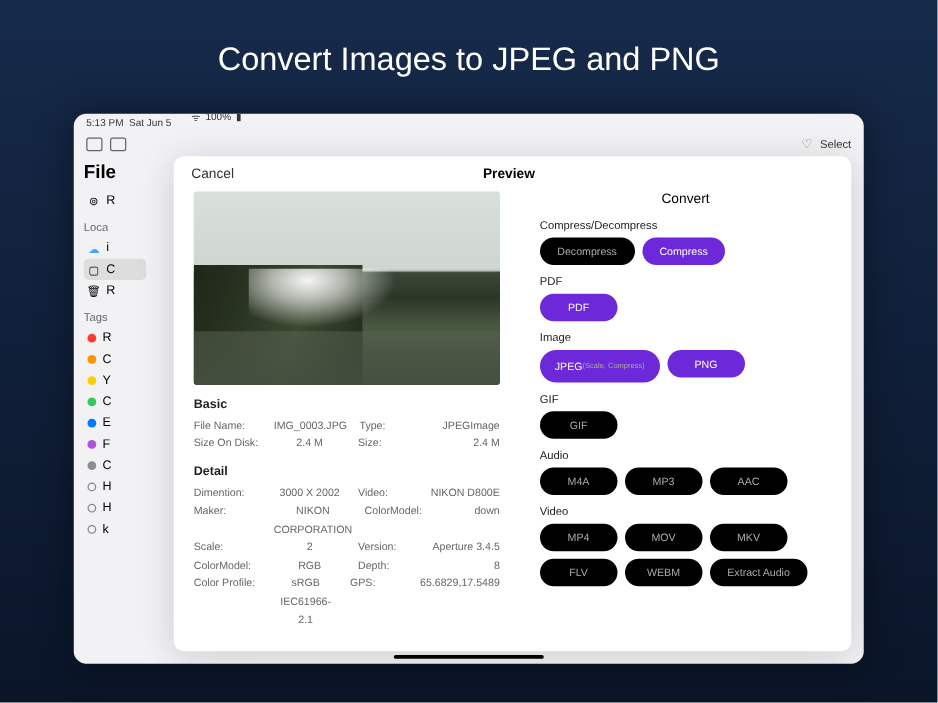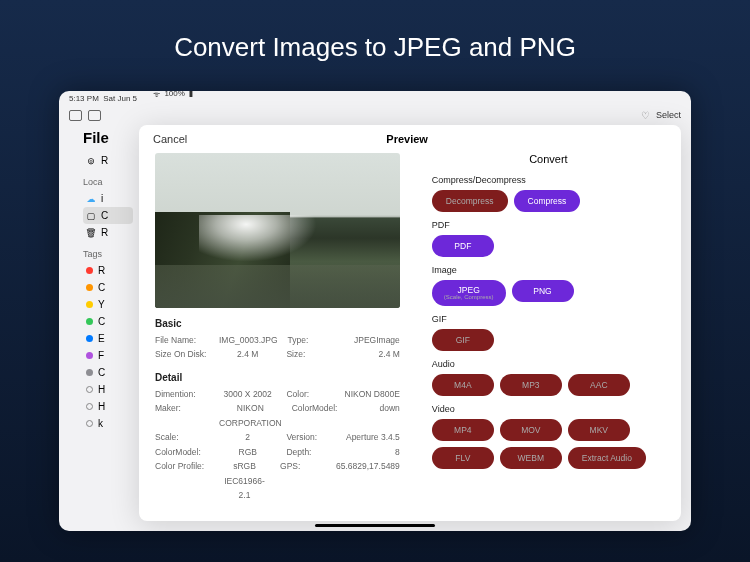--- a/index.html
+++ b/index.html
@@ -5,21 +5,21 @@
 *{margin:0;padding:0;box-sizing:border-box;font-family:-apple-system,Helvetica,Arial,sans-serif}
 body{width:750px;height:562px;background:linear-gradient(180deg,#162a4a 0%,#0a1528 100%);overflow:hidden}
 .hero{text-align:center;color:#fff;font-size:26px;font-weight:400;padding:32px 0 28px}
 .tablet{margin:0 auto;width:632px;height:440px;background:#f2f2f4;border-radius:10px;box-shadow:0 0 30px rgba(0,0,0,.4);position:relative;overflow:hidden}
 .statusbar{height:14px;display:flex;justify-content:flex-start;align-items:center;padding:0 10px;font-size:8px;color:#333}
 .statusbar .right{display:flex;gap:4px;align-items:center}
 .under{display:flex;height:20px;align-items:center;padding:0 10px;gap:6px}
 .under .sq{width:13px;height:11px;border:1px solid #666;border-radius:2px}
 .under .spacer{flex:1}
 .under .sel{font-size:9px;color:#333}
-.sidebar{position:absolute;left:16px;top:34px;width:66px;padding:4px 8px;font-size:10px}
+.sidebar{position:absolute;left:0;top:34px;width:66px;padding:4px 8px;font-size:10px}
 .sidebar .h1{font-size:15px;font-weight:700;margin-bottom:6px}
 .sidebar .row{display:flex;align-items:center;gap:5px;padding:3px 3px;border-radius:4px}
 .sidebar .row.sel{background:#ddd}
 .sidebar .sec{font-size:9px;color:#666;margin:8px 0 3px}
 .sidebar .dot{width:7px;height:7px;border-radius:50%}
 .sidebar .dot.o{border:1px solid #888;background:none}
 .sidebar .ic{width:10px;height:10px;display:flex;align-items:center;justify-content:center;font-size:9px}
 .modal{position:absolute;left:80px;top:34px;right:10px;bottom:10px;background:#fff;border-radius:8px;box-shadow:0 4px 30px rgba(0,0,0,.15);display:flex;flex-direction:column}
 .modalhead{display:flex;align-items:center;padding:8px 14px;border-bottom:0}
 .cancel{font-size:11px;color:#333}
@@ -36,22 +36,22 @@
 .kv .v{flex:1;text-align:center;padding-right:10px}
 .kv .k2{width:56px}
 .kv .v2{flex:1;text-align:right}
 .right{flex:1;padding:0 16px 10px;overflow:hidden}
 .convtitle{font-size:11px;font-weight:400;text-align:center;margin-bottom:10px}
 .grp{font-size:9px;font-weight:400;color:#222;margin:8px 0 5px}
 .pills{display:flex;gap:6px;flex-wrap:wrap}
 .pill{height:22px;padding:0 14px;border-radius:11px;font-size:8.5px;display:flex;align-items:center;justify-content:center;min-width:62px}
 .pill.dark{background:#6d28d9;color:#fff}
 .pill.dark .sub{font-size:6px;color:#aaa;margin-top:-1px}
-.pill.jpeg{flex-direction:column;height:26px;border-radius:13px;padding:2px 12px;line-height:1}
-.pill.dis{background:#7f1d1d;color:#aaa}
+.pill.jpeg{flex-direction:row;height:26px;border-radius:13px;padding:2px 12px;line-height:1}
+.pill.dis{background:#000000;color:#aaa}
 .homebar{position:absolute;bottom:4px;left:50%;transform:translateX(-50%);width:120px;height:3px;background:#000;border-radius:2px}
 </style>
 </head>
 <body>
 
 <div class="hero">Convert Images to JPEG and PNG</div>
 
 <div class="tablet">
  <div class="statusbar">
   <div><span>5:13 PM</span>&nbsp;&nbsp;<span>Sat Jun 5</span></div>
@@ -155,21 +155,21 @@
               <span class="v">2.4 M</span>
               <span class="k2">Size:</span>
               <span class="v2">2.4 M</span>
             </div>
           </div>
     <div class="sect">Detail</div>
     <div id="detail-rows">
             <div class="kv">
               <span class="k">Dimention:</span>
               <span class="v">3000 X 2002</span>
-              <span class="k2">Color:</span>
+              <span class="k2">Video:</span>
               <span class="v2">NIKON D800E</span>
             </div>
             <div class="kv">
               <span class="k">Maker:</span>
               <span class="v">NIKON CORPORATION</span>
               <span class="k2">ColorModel:</span>
               <span class="v2">down</span>
             </div>
             <div class="kv">
               <span class="k">Scale:</span>

